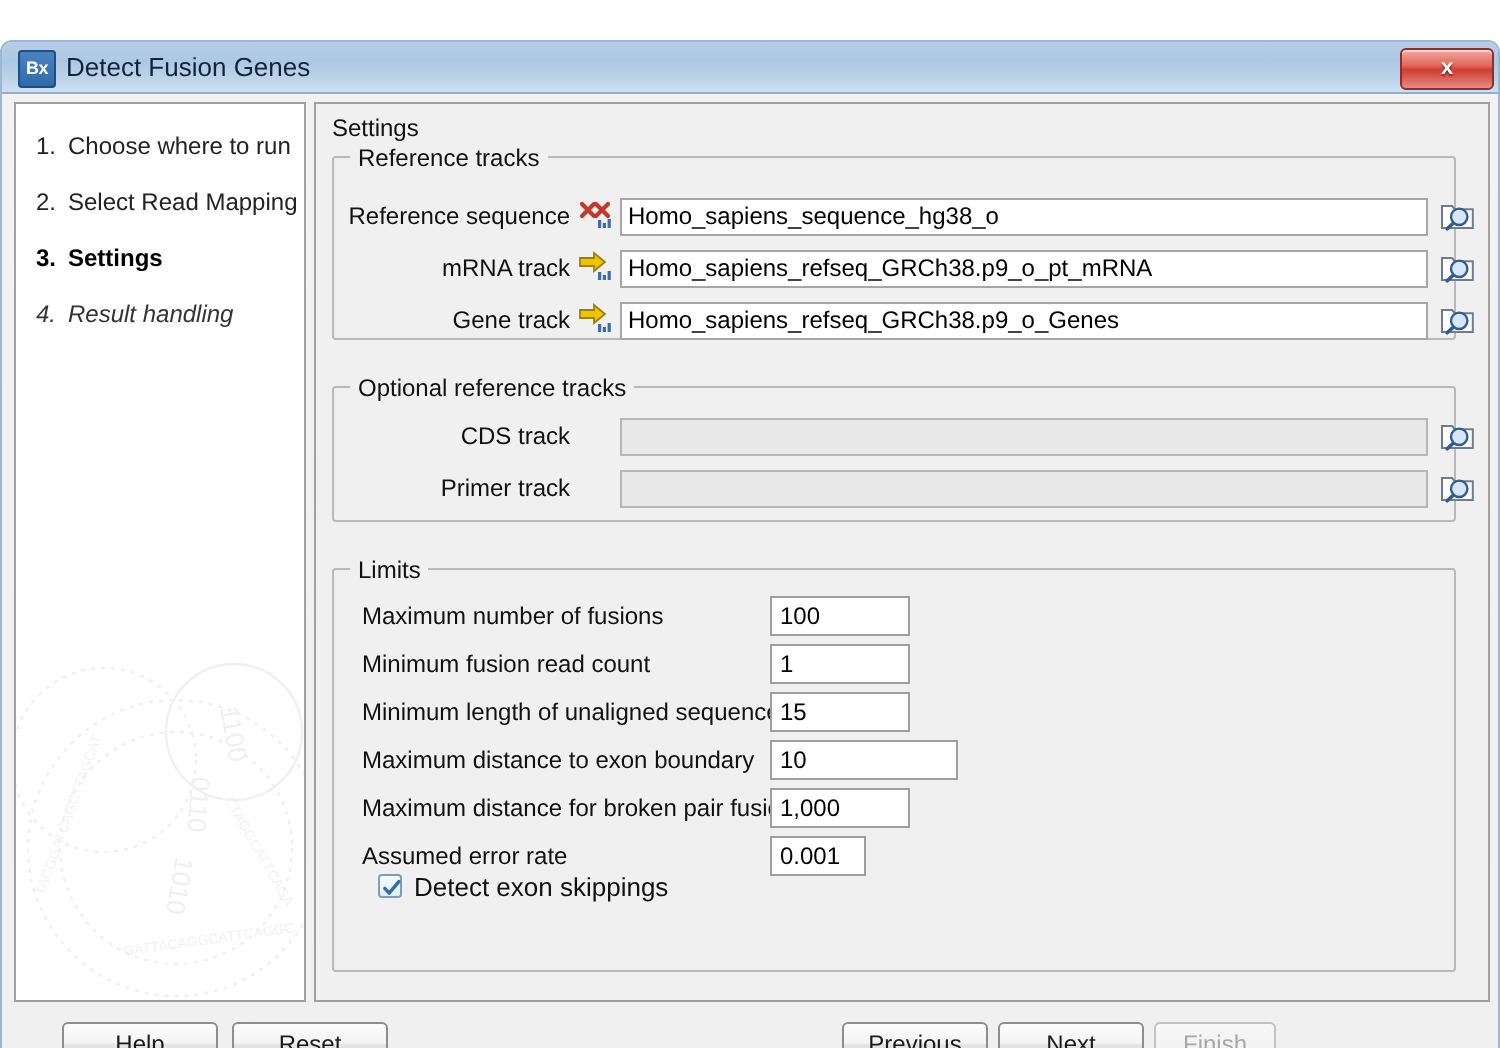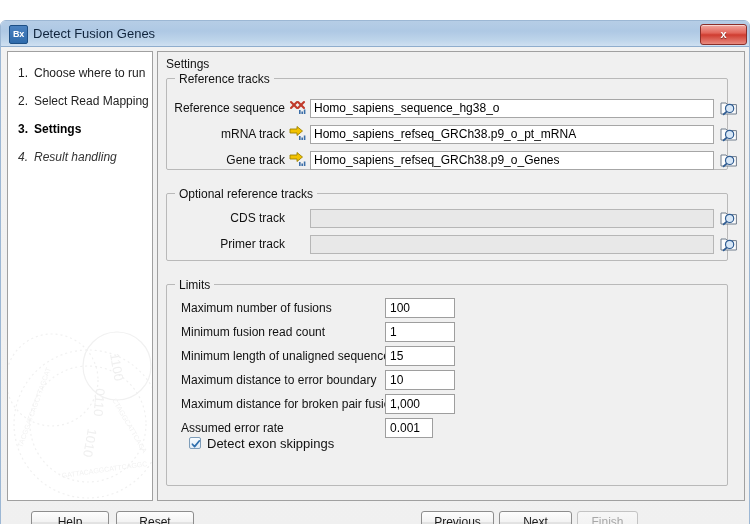--- a/index.html
+++ b/index.html
@@ -392,22 +392,22 @@
 
         <div class="fld-label" style="left:14px; top:16px; width:262px; text-align:left;">Maximum number of fusions</div>
         <div class="numfield" style="left:218px; top:13px; width:70px;">100</div>
 
         <div class="fld-label" style="left:14px; top:40px; width:262px; text-align:left;">Minimum fusion read count</div>
         <div class="numfield" style="left:218px; top:37px; width:70px;">1</div>
 
         <div class="fld-label" style="left:14px; top:64px; width:262px; text-align:left;">Minimum length of unaligned sequence</div>
         <div class="numfield" style="left:218px; top:61px; width:70px;">15</div>
 
-        <div class="fld-label" style="left:14px; top:88px; width:262px; text-align:left;">Maximum distance to error boundary</div>
-        <div class="numfield" style="left:218px; top:85px; width:70px;">10</div>
+        <div class="fld-label" style="left:14px; top:88px; width:262px; text-align:left;">Maximum distance to exon boundary</div>
+        <div class="numfield" style="left:218px; top:85px; width:94px;">10</div>
 
         <div class="fld-label" style="left:14px; top:112px; width:262px; text-align:left;">Maximum distance for broken pair fusions</div>
         <div class="numfield" style="left:218px; top:109px; width:70px;">1,000</div>
 
         <div class="fld-label" style="left:14px; top:136px; width:262px; text-align:left;">Assumed error rate</div>
         <div class="numfield" style="left:218px; top:133px; width:48px;">0.001</div>
 
         <div id="chk-row">
           <div id="chk-box">
             <svg viewBox="0 0 12 12" width="12" height="12">

